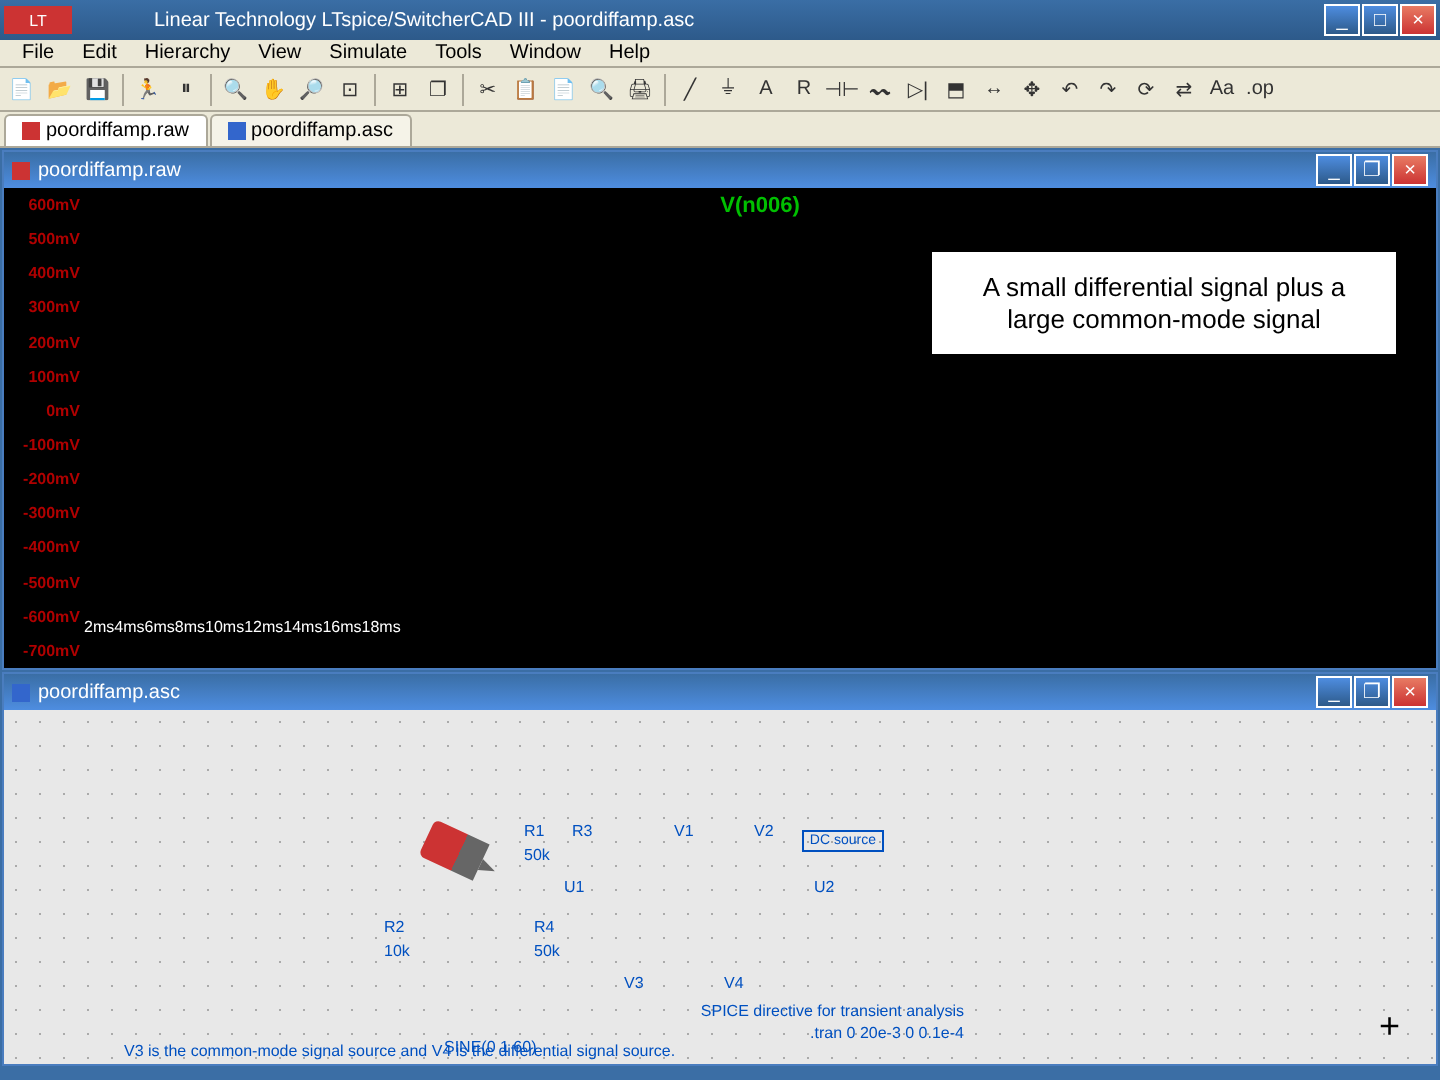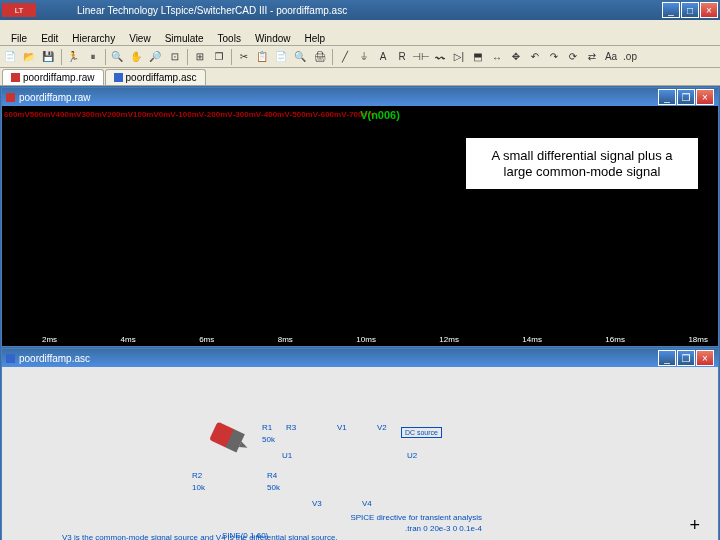--- a/index.html
+++ b/index.html
@@ -8,45 +8,45 @@
 
 .app-titlebar { height: 20px; background: linear-gradient(to bottom, #3a6ea5, #2d5a8a); display: flex; align-items: center; padding: 0 2px; color: #fff; font-size: 10px; }
 .app-icon { width: 34px; height: 14px; background: #c33; margin-right: 4px; display: inline-flex; align-items: center; justify-content: center; font-size: 8px; color: #fff; }
 .app-title { flex: 1; white-space: nowrap; overflow: hidden; padding-left: 37px; }
 .win-btns { display: flex; gap: 1px; }
 .win-btn { width: 18px; height: 16px; display: flex; align-items: center; justify-content: center; font-size: 10px; cursor: pointer; border: 1px solid #fff; }
 .min-btn, .max-btn { background: linear-gradient(to bottom, #4e8de0, #2d5a8a); color: #fff; }
 .close-btn { background: linear-gradient(to bottom, #e87b63, #c33); color: #fff; }
 
 
-.menubar { height: 26px; background: #ece9d8; display: flex; align-items: flex-end; padding: 0 4px; font-size: 10px; border-bottom: 1px solid #aca899; }
+.menubar { height: 14px; background: #ece9d8; display: flex; align-items: flex-start; padding: 0 4px; font-size: 10px; border-bottom: 1px solid #aca899; }
 .menu-item { padding: 1px 7px; cursor: pointer; }
 
 
 .toolbar { height: 22px; background: #ece9d8; display: flex; align-items: center; padding: 0 2px; border-bottom: 1px solid #aca899; gap: 1px; }
 .tool-btn { width: 18px; height: 18px; display: flex; align-items: center; justify-content: center; cursor: pointer; font-size: 10px; border: 1px solid transparent; color: #333; }
 .tool-sep { width: 1px; height: 16px; background: #aca899; margin: 0 2px; }
 
 
 .tabs { height: 18px; background: #ece9d8; display: flex; align-items: flex-end; padding: 0 2px; font-size: 10px; border-bottom: 1px solid #aca899; }
 .tab { padding: 2px 8px; background: #f5f3e8; border: 1px solid #aca899; border-bottom: none; border-radius: 3px 3px 0 0; margin-right: 1px; cursor: pointer; display: flex; align-items: center; gap: 3px; }
 .tab.active { background: #fff; }
 .tab-icon { width: 9px; height: 9px; background: #c33; display: inline-block; }
 .tab-icon.asc { background: #36c; }
 
 
 .wave-pane { height: 260px; display: flex; flex-direction: column; border: 1px solid #4a7dbf; margin: 1px; }
 .wave-titlebar { height: 18px; background: linear-gradient(to bottom, #3a6ea5, #4e8de0); color: #fff; font-size: 10px; display: flex; align-items: center; padding: 0 4px; }
 .wave-titlebar .tab-icon { margin-right: 4px; }
 .wave-titlebar .title-text { flex: 1; }
 .wave-body { flex: 1; background: #000; position: relative; display: flex; }
-.y-axis { width: 40px; display: flex; justify-content: space-between; padding: 4px 2px; }
+.y-axis { width: 40px; display: flex; flex-direction: column; justify-content: space-between; padding: 4px 2px; }
 .y-label { color: #b00000; font-size: 8px; font-weight: bold; text-align: right; }
 .plot-area { flex: 1; position: relative; }
-.x-axis { position: absolute; bottom: 2px; left: 40px; right: 10px; display: flex; justify-content: space-between; }
+.x-axis { position: absolute; bottom: 16px; left: 40px; right: 10px; display: flex; }
 .x-label { color: #fff; font-size: 8px; }
 .signal-name { position: absolute; top: 3px; left: 50%; transform: translateX(-50%); color: #00c000; font-size: 11px; font-weight: bold; }
 .annotation-box { position: absolute; top: 32px; right: 20px; background: #fff; padding: 10px 16px; font-size: 13px; text-align: center; width: 232px; line-height: 1.2; }
 
 
 .schem-pane { height: 197px; border: 1px solid #4a7dbf; margin: 1px; display: flex; flex-direction: column; }
 .schem-body { flex: 1; background: #e8e8e8; position: relative; background-image: radial-gradient(circle, #aaa 0.5px, transparent 0.5px); background-size: 12px 12px; }
 .instruction-box { position: absolute; top: 6px; left: 80px; right: 30px; background: #fff; padding: 6px 10px; font-size: 13px; line-height: 1.25; }
 .circuit { position: absolute; top: 60px; left: 160px; width: 400px; height: 120px; }
 .probe-cursor { position: absolute; top: 0; left: 50px; width: 30px; height: 20px; background: linear-gradient(to right, #c33 0%, #c33 60%, #666 60%, #666 100%); border-radius: 3px 0 0 3px; transform: rotate(25deg); }

